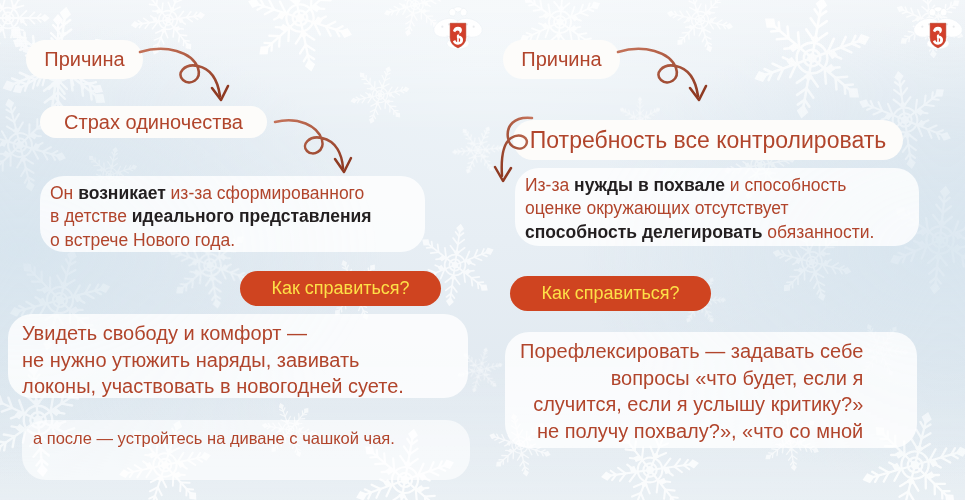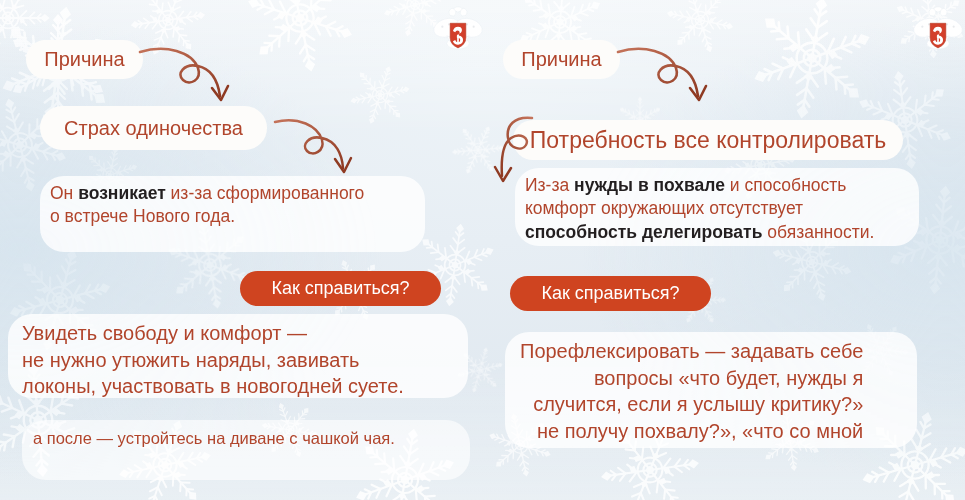--- a/index.html
+++ b/index.html
@@ -55,21 +55,21 @@
   }
   .pill-red {
     position: absolute;
     background: #cf4420;
     border-radius: 22px;
     display: flex;
     align-items: center;
     justify-content: center;
     padding: 8px 18px;
     box-sizing: border-box;
-    color: #ffffff;
+    color: #fde047;
     white-space: nowrap;
   }
   .body-text {
     position: absolute;
     line-height: 1.33;
     white-space: nowrap;
   }
   .body-text .ln { display: block; }
   .rust  { color: #b1452c; }
   .dark  { color: #231f20; font-weight: 700; }
@@ -304,27 +304,30 @@
   <div class="text-halo" style="left:22px; top:420px; width:448px; height:60px; background:rgba(255,255,255,0.62);"></div>
   <div class="text-halo" style="left:515px; top:168px; width:404px; height:78px;"></div>
   <div class="text-halo" style="left:505px; top:332px; width:412px; height:116px;"></div>
 
   <div class="content">
 
     <div class="pill-white" style="left:26px; top:40px; width:117px; height:39px; font-size:20px;">
       <span>Причина</span>
     </div>
 
-    <div class="pill-white" style="left:40px; top:106px; width:227px; height:44px; font-size:20px;">
+    <div class="pill-white" style="left:40px; top:106px; width:227px; height:32px; font-size:20px;">
       <span>Страх одиночества</span>
     </div>
 
     <div class="body-text" style="left:50px; top:182px; font-size:17.5px; z-index:6;">
       <span class="ln">
         <span class="rust">Он </span><span class="dark">возникает </span><span class="rust">из-за сформированного</span>
+      </span>
+      <span class="ln">
+        <span class="rust">в детстве </span><span class="dark">идеального представления</span>
       </span>
       <span class="ln">
         <span class="rust">о встрече Нового года.</span>
       </span>
     </div>
 
     <div class="pill-red" style="left:240px; top:271px; width:201px; height:35px; font-size:18px;">
       <span>Как справиться?</span>
     </div>
 
@@ -346,32 +349,32 @@
 
     <div class="pill-white" style="left:513px; top:120px; width:390px; height:40px; font-size:23px;align-items:center;">
       <span>Потребность все контролировать</span>
     </div>
 
     <div class="body-text" style="left:525px; top:174px; font-size:17.5px; z-index:6;">
       <span class="ln">
         <span class="rust">Из-за </span><span class="dark">нужды в похвале </span><span class="rust">и способность</span>
       </span>
       <span class="ln">
-        <span class="rust">комфорт окружающих отсутствует</span>
+        <span class="rust">оценке окружающих отсутствует</span>
       </span>
       <span class="ln">
         <span class="dark">способность делегировать </span><span class="rust">обязанности.</span>
       </span>
     </div>
 
     <div class="pill-red" style="left:510px; top:276px; width:201px; height:35px; font-size:18px;">
       <span>Как справиться?</span>
     </div>
 
     <div class="body-text rust" style="left:520px; top:338px; font-size:20px; z-index:6;text-align:right;">
       <span class="ln">Порефлексировать — задавать себе</span>
-      <span class="ln">вопросы «что будет, нужды я</span>
+      <span class="ln">вопросы «что будет, если я</span>
       <span class="ln">случится, если я услышу критику?»</span>
       <span class="ln">не получу похвалу?», «что со мной</span>
     </div>
 
   </div>
 </div>
 
 </body></html>

